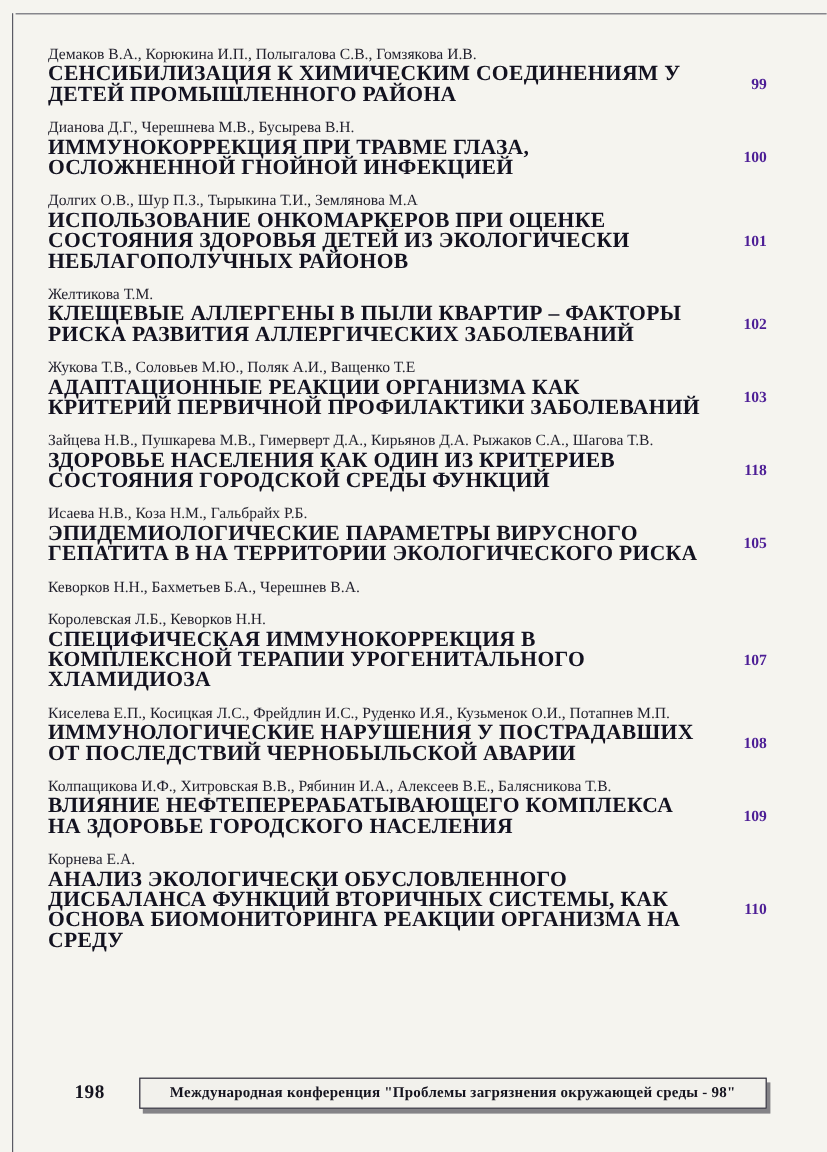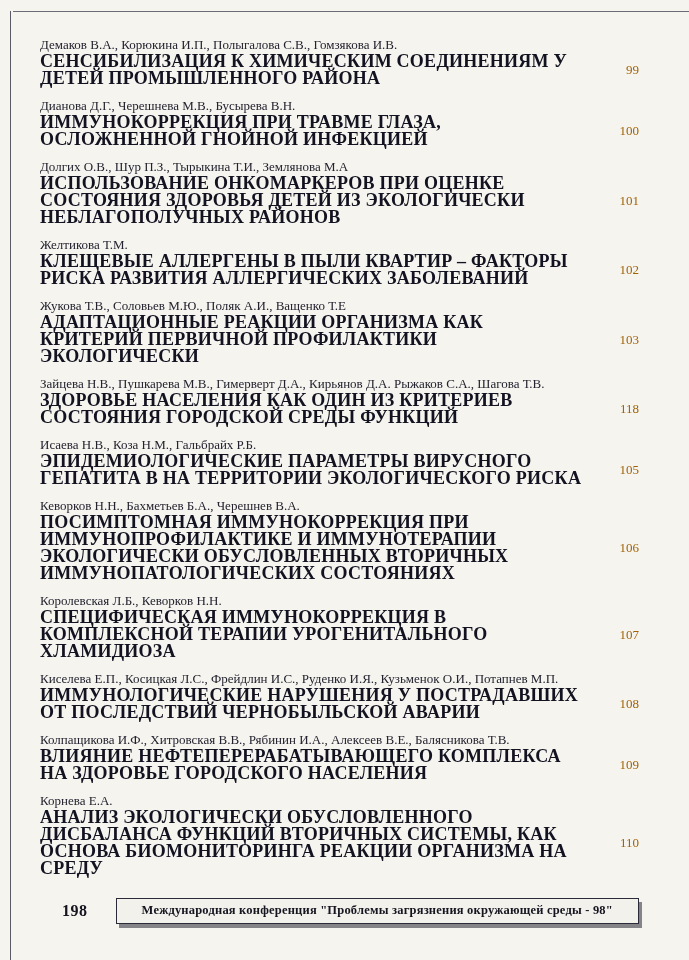--- a/index.html
+++ b/index.html
@@ -40,23 +40,23 @@
     font-size: 18px;
     line-height: 17px;
     letter-spacing: 0.25px;
     color: #131220;
     padding-right: 12px;
     max-width: 560px;
   }
   .pageno {
     width: 40px;
     text-align: right;
-    font-weight: normal;
+    font-weight: bold;
     font-size: 13px;
-    color: #a16207;
+    color: #4c1d95;
     flex: none;
   }
   footer {
     margin-top: auto;
     margin-bottom: 36px;
     display: flex;
     align-items: center;
     gap: 28px;
     padding-left: 22px;
   }
@@ -115,21 +115,21 @@
     <div class="authors">Желтикова Т.М.</div>
     <div class="title-row">
       <div class="title">КЛЕЩЕВЫЕ АЛЛЕРГЕНЫ В ПЫЛИ КВАРТИР – ФАКТОРЫ РИСКА РАЗВИТИЯ АЛЛЕРГИЧЕСКИХ ЗАБОЛЕВАНИЙ</div>
       <div class="pageno">102</div>
     </div>
   </article>
 
   <article class="entry">
     <div class="authors">Жукова Т.В., Соловьев М.Ю., Поляк А.И., Ващенко Т.Е</div>
     <div class="title-row">
-      <div class="title">АДАПТАЦИОННЫЕ РЕАКЦИИ ОРГАНИЗМА КАК КРИТЕРИЙ ПЕРВИЧНОЙ ПРОФИЛАКТИКИ ЭКОЛОГИЧЕСКИ</div>
+      <div class="title">АДАПТАЦИОННЫЕ РЕАКЦИИ ОРГАНИЗМА КАК КРИТЕРИЙ ПЕРВИЧНОЙ ПРОФИЛАКТИКИ ЗАБОЛЕВАНИЙ</div>
       <div class="pageno">103</div>
     </div>
   </article>
 
   <article class="entry">
     <div class="authors">Зайцева Н.В., Пушкарева М.В., Гимерверт Д.А., Кирьянов Д.А. Рыжаков С.А., Шагова Т.В.</div>
     <div class="title-row">
       <div class="title">ЗДОРОВЬЕ НАСЕЛЕНИЯ КАК ОДИН ИЗ КРИТЕРИЕВ СОСТОЯНИЯ ГОРОДСКОЙ СРЕДЫ ФУНКЦИЙ</div>
       <div class="pageno">118</div>
     </div>
@@ -138,24 +138,20 @@
   <article class="entry">
     <div class="authors">Исаева Н.В., Коза Н.М., Гальбрайх Р.Б.</div>
     <div class="title-row">
       <div class="title">ЭПИДЕМИОЛОГИЧЕСКИЕ ПАРАМЕТРЫ ВИРУСНОГО ГЕПАТИТА В НА ТЕРРИТОРИИ ЭКОЛОГИЧЕСКОГО РИСКА</div>
       <div class="pageno">105</div>
     </div>
   </article>
 
   <article class="entry">
     <div class="authors">Кеворков Н.Н., Бахметьев Б.А., Черешнев В.А.</div>
-    <div class="title-row">
-      <div class="title">ПОСИМПТОМНАЯ ИММУНОКОРРЕКЦИЯ ПРИ ИММУНОПРОФИЛАКТИКЕ И ИММУНОТЕРАПИИ ЭКОЛОГИЧЕСКИ ОБУСЛОВЛЕННЫХ ВТОРИЧНЫХ ИММУНОПАТОЛОГИЧЕСКИХ СОСТОЯНИЯХ</div>
-      <div class="pageno">106</div>
-    </div>
   </article>
 
   <article class="entry">
     <div class="authors">Королевская Л.Б., Кеворков Н.Н.</div>
     <div class="title-row">
       <div class="title">СПЕЦИФИЧЕСКАЯ ИММУНОКОРРЕКЦИЯ В КОМПЛЕКСНОЙ ТЕРАПИИ УРОГЕНИТАЛЬНОГО ХЛАМИДИОЗА</div>
       <div class="pageno">107</div>
     </div>
   </article>
 

